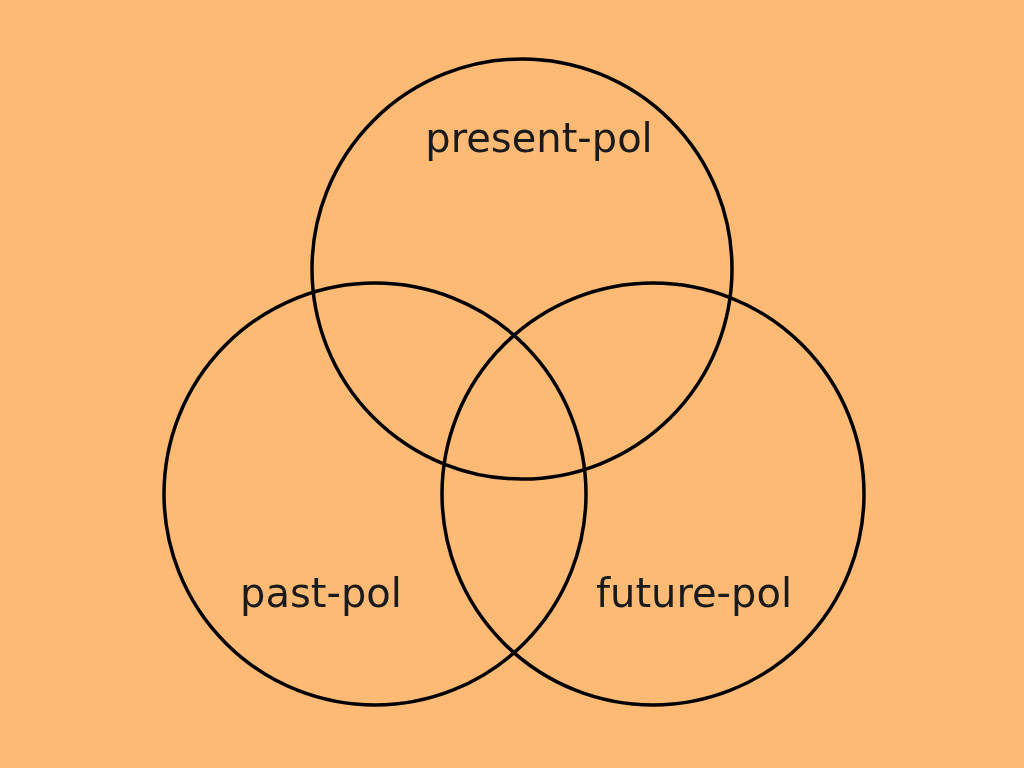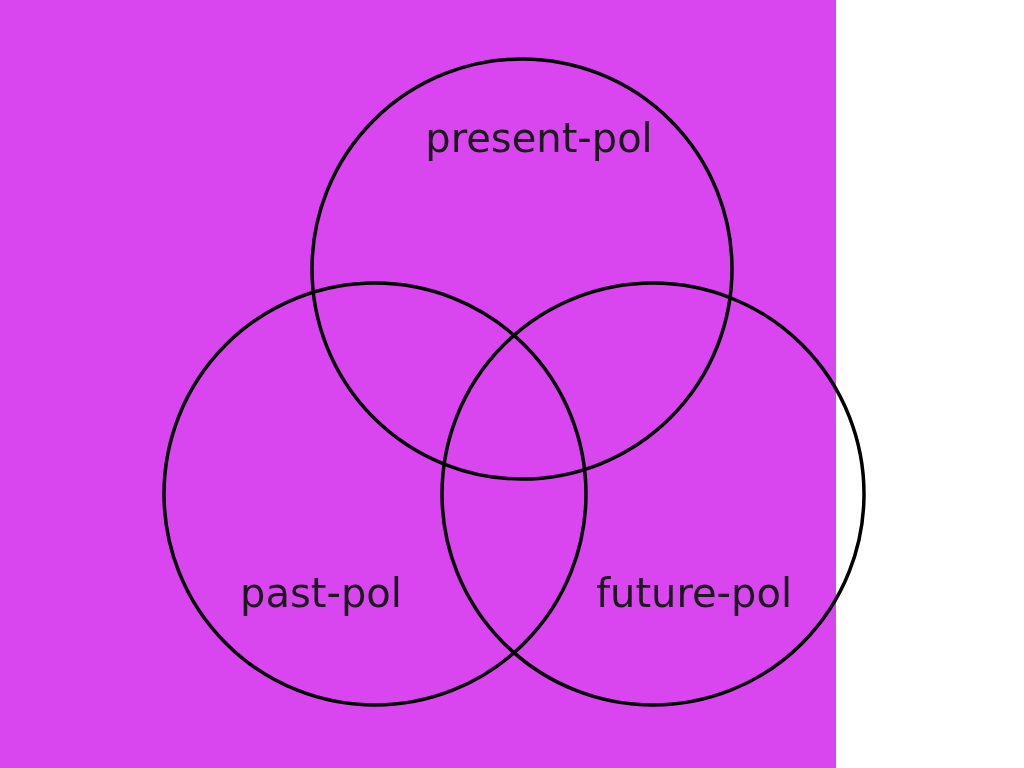--- a/index.html
+++ b/index.html
@@ -6,23 +6,23 @@
     margin: 0;
     padding: 0;
     width: 1024px;
     height: 768px;
     background: #ffffff;
     overflow: hidden;
     font-family: "DejaVu Sans", "Liberation Sans", sans-serif;
   }
   .canvas {
     position: relative;
-    width: 836px;
+    width: 1024px;
     height: 768px;
-    background: #d946ef;
+    background: #fdba74;
   }
   svg.venn {
     display: block;
     width: 1024px;
     height: 768px;
   }
   .venn circle {
     fill: none;
     stroke: #000000;
     stroke-width: 3.5;

